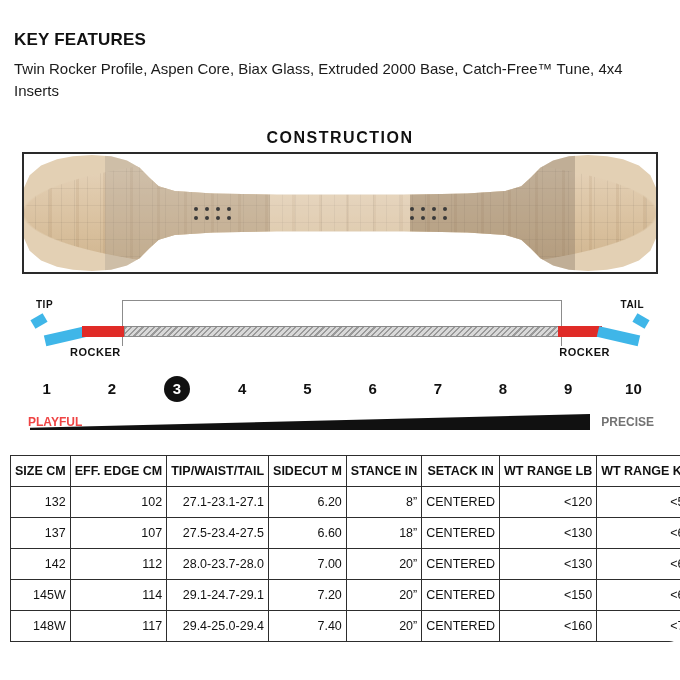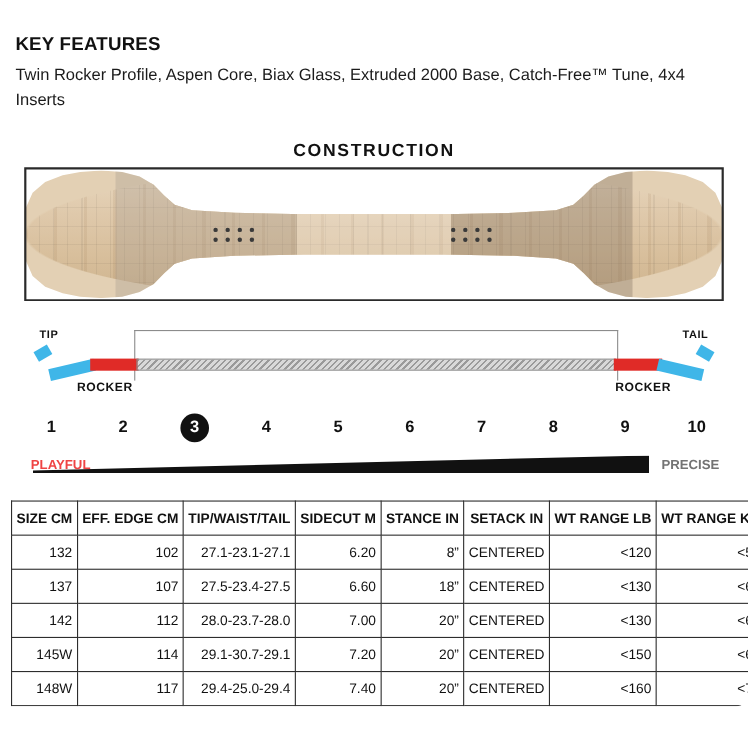--- a/index.html
+++ b/index.html
@@ -367,21 +367,21 @@
           <td>28.0-23.7-28.0</td>
           <td>7.00</td>
           <td>20”</td>
           <td>CENTERED</td>
           <td>&lt;130</td>
           <td>&lt;60</td>
         </tr>
         <tr>
           <td>145W</td>
           <td>114</td>
-          <td>29.1-30.7-29.1</td>
+          <td>29.1-24.7-29.1</td>
           <td>7.20</td>
           <td>20”</td>
           <td>CENTERED</td>
           <td>&lt;150</td>
           <td>&lt;68</td>
         </tr>
         <tr>
           <td>148W</td>
           <td>117</td>
           <td>29.4-25.0-29.4</td>

